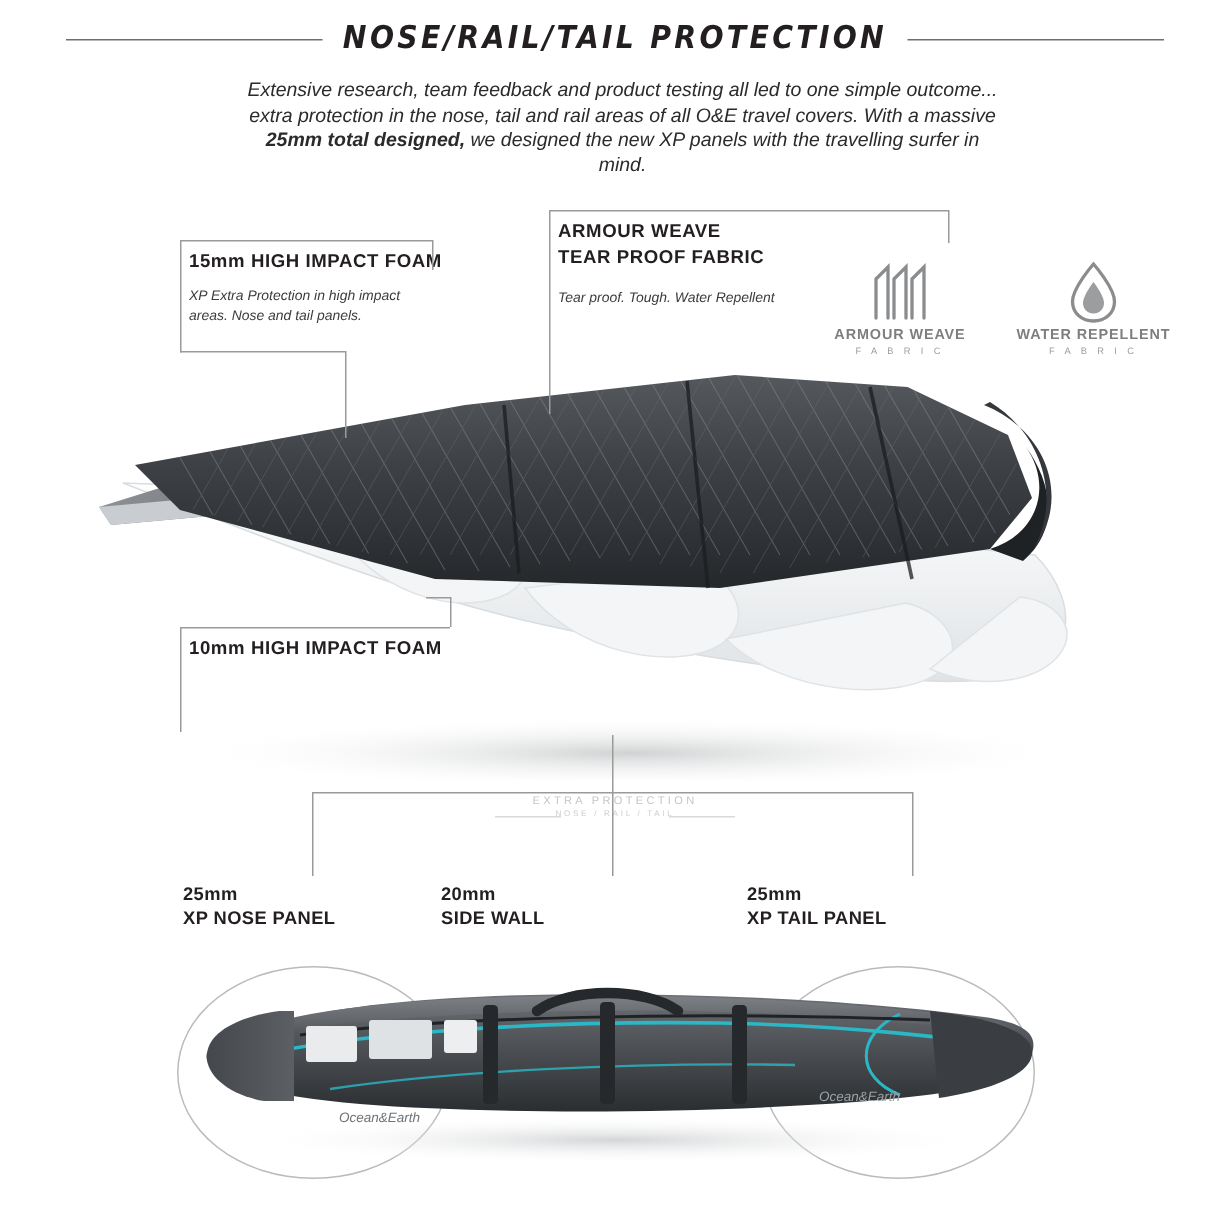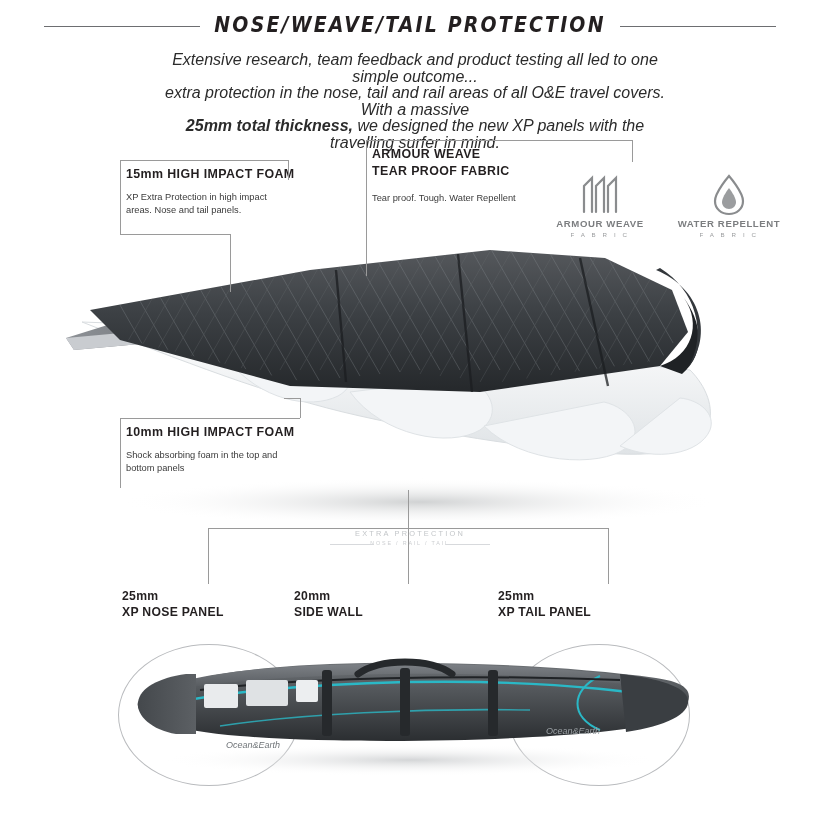--- a/index.html
+++ b/index.html
@@ -45,41 +45,42 @@
     color: #231f20;
     white-space: nowrap;
   }
 
   .intro {
     position: absolute;
     top: 52px;
     left: 160px;
     width: 510px;
     text-align: center;
-    font-size: 16px;
+    font-size: 13px;
     line-height: 16.5px;
     font-style: italic;
     color: #2b2b2b;
   }
   .intro b { font-weight: 700; }
 
   
   .callout-title {
     position: absolute;
     font-size: 12.4px;
     font-weight: 700;
     letter-spacing: 0.4px;
     color: #231f20;
     line-height: 17px;
   }
   .callout-body {
     position: absolute;
     font-size: 9.3px;
     line-height: 13px;
     color: #3b3b3b;
+    font-style: italic;
   }
 
   #c1-title { left: 126px; top: 166px; }
   #c1-body  { left: 126px; top: 191px; width: 160px; }
 
   #c2-title { left: 372px; top: 146px; }
   #c2-body  { left: 372px; top: 192px; width: 170px; }
 
   #c3-title { left: 126px; top: 424px; }
   #c3-body  { left: 126px; top: 449px; width: 168px; }
@@ -187,28 +188,28 @@
 
   svg { display: block; }
 </style>
 </head>
 <body>
 
 <div id="page">
 
   <div class="title-wrap">
     <div class="title-rule left"></div>
-    <div class="main-title">NOSE/WEAVE/TAIL PROTECTION</div>
+    <div class="main-title">NOSE/RAIL/TAIL PROTECTION</div>
     <div class="title-rule right"></div>
   </div>
 
   <div class="intro">
     <span>Extensive research, team feedback and product testing all led to one simple outcome...</span><br>
     <span>extra protection in the nose, tail and rail areas of all O&amp;E travel covers. With a massive</span><br>
-    <b>25mm total thickness,</b><span> we designed the new XP panels with the travelling surfer in mind.</span>
+    <b>25mm total designed,</b><span> we designed the new XP panels with the travelling surfer in mind.</span>
   </div>
 
   <div id="photo">
     <svg width="700" height="310" viewBox="0 0 700 310">
       <defs>
         <linearGradient id="gdark" x1="0" y1="0" x2="0" y2="1">
           <stop offset="0" stop-color="#55585c"></stop>
           <stop offset="0.45" stop-color="#3c4044"></stop>
           <stop offset="1" stop-color="#25282b"></stop>
         </linearGradient>
@@ -358,21 +359,20 @@
   <div class="badge" id="badge-water">
     <svg width="44" height="46" viewBox="0 0 44 46" style="margin:0 auto">
       <path d="M22,4 C22,4 8,20 8,29 C8,37 14.5,42 22,42 C29.5,42 36,37 36,29 C36,20 22,4 22,4 Z" fill="none" stroke="#8a8c8e" stroke-width="2.2"></path>
       <path d="M22,16 C22,16 15,25 15,30 C15,34 18,37 22,37 C26,37 29,34 29,30 C29,25 22,16 22,16 Z" fill="#8a8c8e" opacity="0.85"></path>
     </svg>
     <div class="bname">WATER REPELLENT</div>
     <div class="bsub">F  A  B  R  I  C</div>
   </div>
 
   <div class="callout-title" id="c3-title">10mm HIGH IMPACT FOAM</div>
-  <div class="callout-body" id="c3-body">Shock absorbing foam in the top and bottom panels</div>
   <div class="line lh" style="left:120px; top:418px; width:180px;"></div>
   <div class="line lv" style="left:120px; top:418px; height:70px;"></div>
   <div class="line lv" style="left:300px; top:398px; height:20px;"></div>
   <div class="line lh" style="left:284px; top:398px; width:16px;"></div>
 
   <div id="xp-logo">
     <div class="xp-bar" style="left:0; width:44px;"></div>
     <div class="xp-bar" style="right:0; width:44px;"></div>
     <div class="xp-sub1">EXTRA PROTECTION</div>
     <div class="xp-sub2">NOSE / RAIL / TAIL</div>

